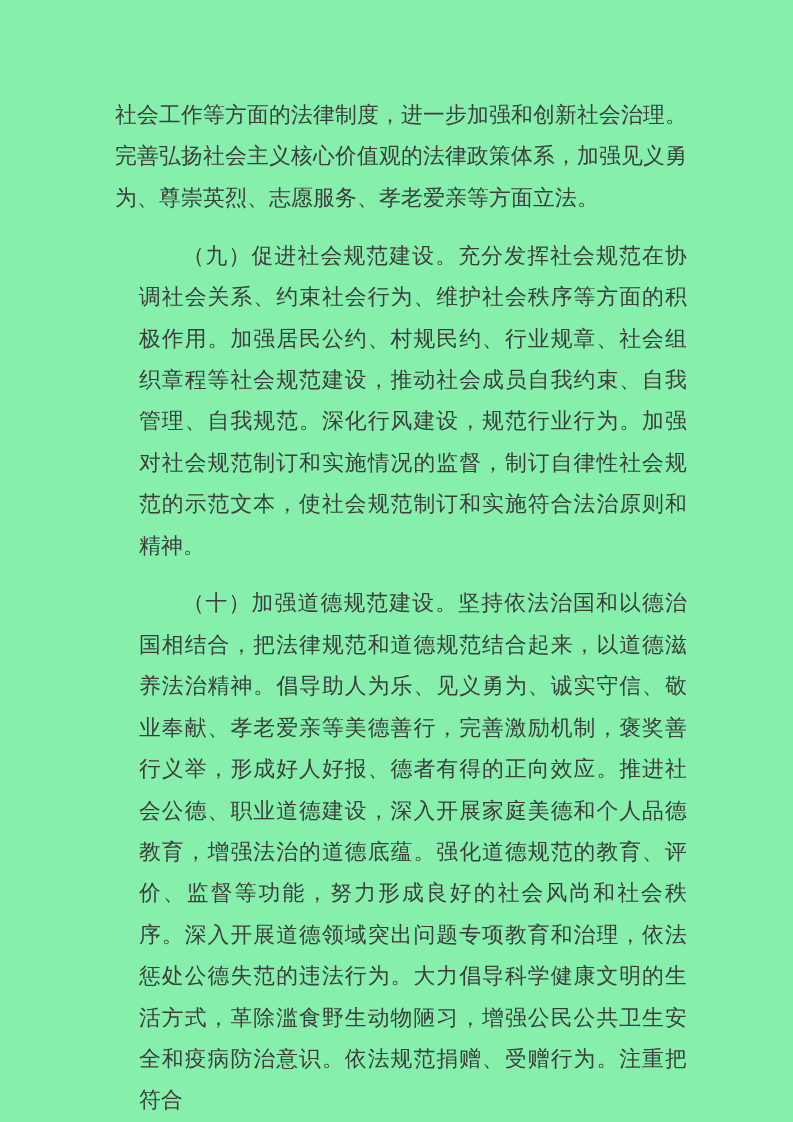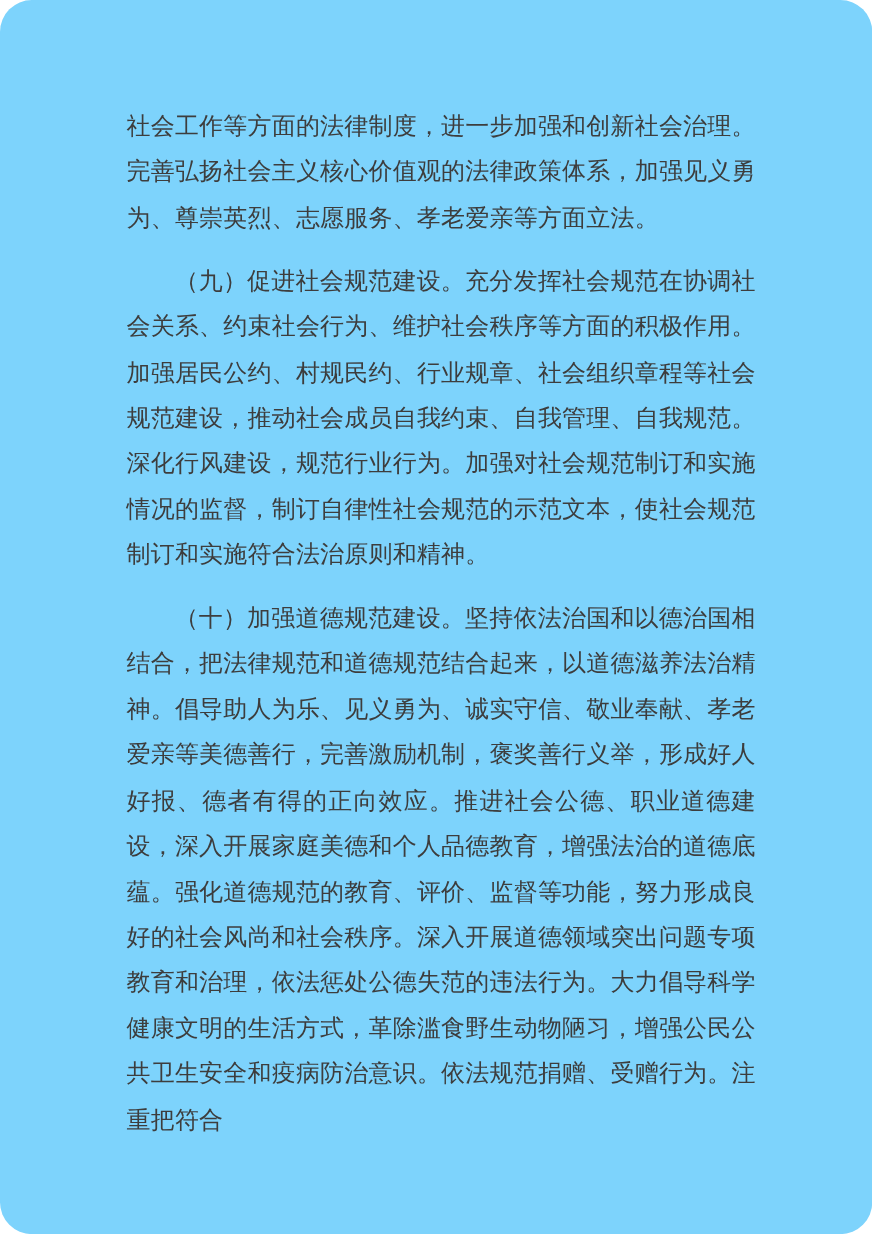--- a/index.html
+++ b/index.html
@@ -9,22 +9,21 @@
   body {
     width: 793px;
     height: 1122px;
     background: #ffffff;
     position: relative;
     overflow: hidden;
   }
   .page {
     position: absolute;
     inset: 0;
-    background: #7dd3fc;
-    border-radius: 29px;
+    background: #86efac;
   }
   .content {
     position: absolute;
     left: 115px;
     top: 95px;
     width: 572px;
   }
   p.para {
     margin: 0;
     padding: 0;
@@ -35,20 +34,21 @@
     text-align: justify;
     text-justify: inter-ideograph;
     letter-spacing: 0.2px;
     font-weight: 400;
   }
   p.para + p.para {
     margin-top: 16.5px;
   }
   p.indent {
     text-indent: 2em;
+    margin-left: 24px;
   }
 </style>
 </head>
 <body style="background: rgb(255, 255, 255);">
 
 <div class="page">
   <div class="content">
     <p class="para">社会工作等方面的法律制度，进一步加强和创新社会治理。完善弘扬社会主义核心价值观的法律政策体系，加强见义勇为、尊崇英烈、志愿服务、孝老爱亲等方面立法。</p>
     <p class="para indent">（九）促进社会规范建设。充分发挥社会规范在协调社会关系、约束社会行为、维护社会秩序等方面的积极作用。加强居民公约、村规民约、行业规章、社会组织章程等社会规范建设，推动社会成员自我约束、自我管理、自我规范。深化行风建设，规范行业行为。加强对社会规范制订和实施情况的监督，制订自律性社会规范的示范文本，使社会规范制订和实施符合法治原则和精神。</p>
     <p class="para indent">（十）加强道德规范建设。坚持依法治国和以德治国相结合，把法律规范和道德规范结合起来，以道德滋养法治精神。倡导助人为乐、见义勇为、诚实守信、敬业奉献、孝老爱亲等美德善行，完善激励机制，褒奖善行义举，形成好人好报、德者有得的正向效应。推进社会公德、职业道德建设，深入开展家庭美德和个人品德教育，增强法治的道德底蕴。强化道德规范的教育、评价、监督等功能，努力形成良好的社会风尚和社会秩序。深入开展道德领域突出问题专项教育和治理，依法惩处公德失范的违法行为。大力倡导科学健康文明的生活方式，革除滥食野生动物陋习，增强公民公共卫生安全和疫病防治意识。依法规范捐赠、受赠行为。注重把符合</p>

